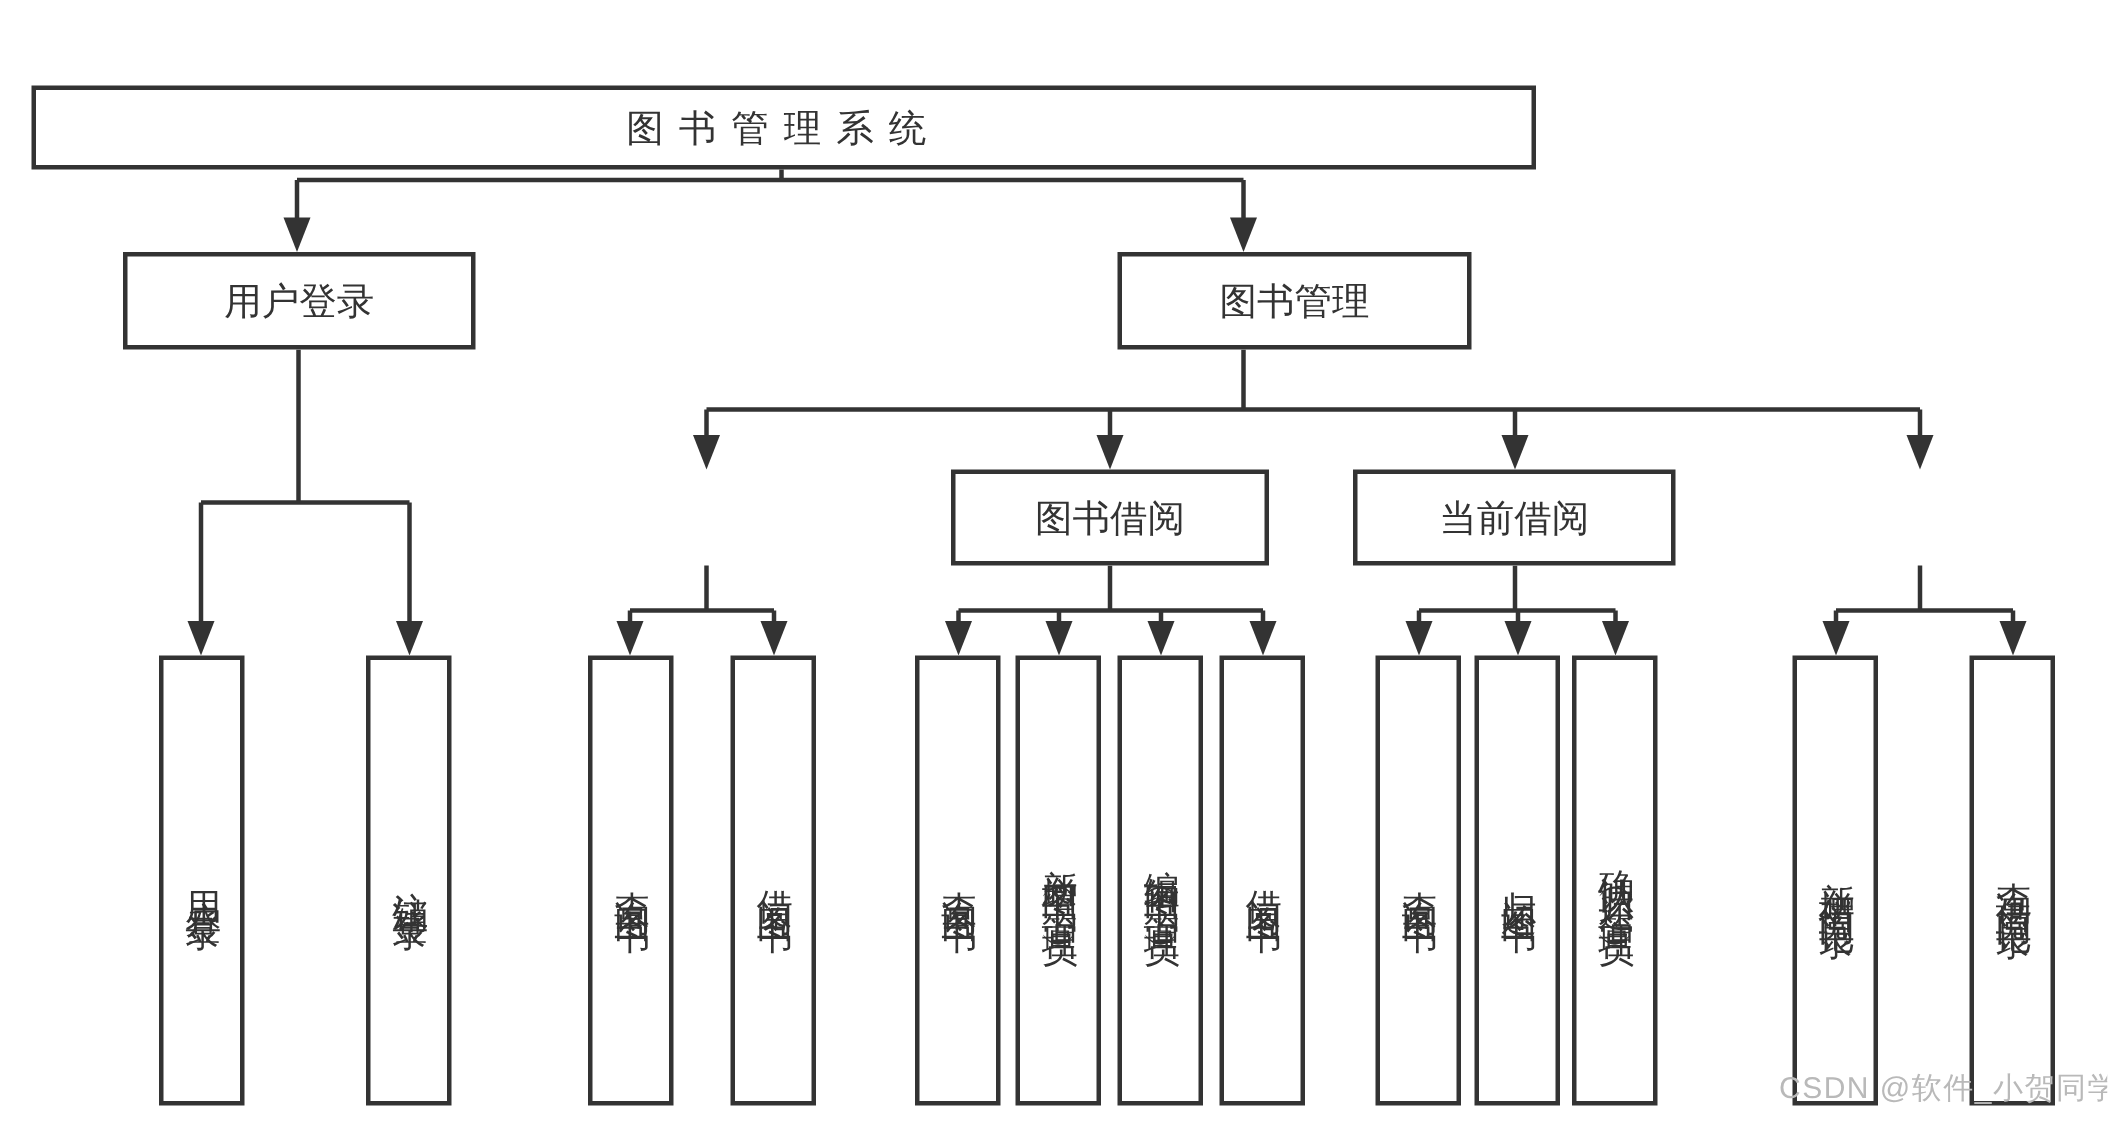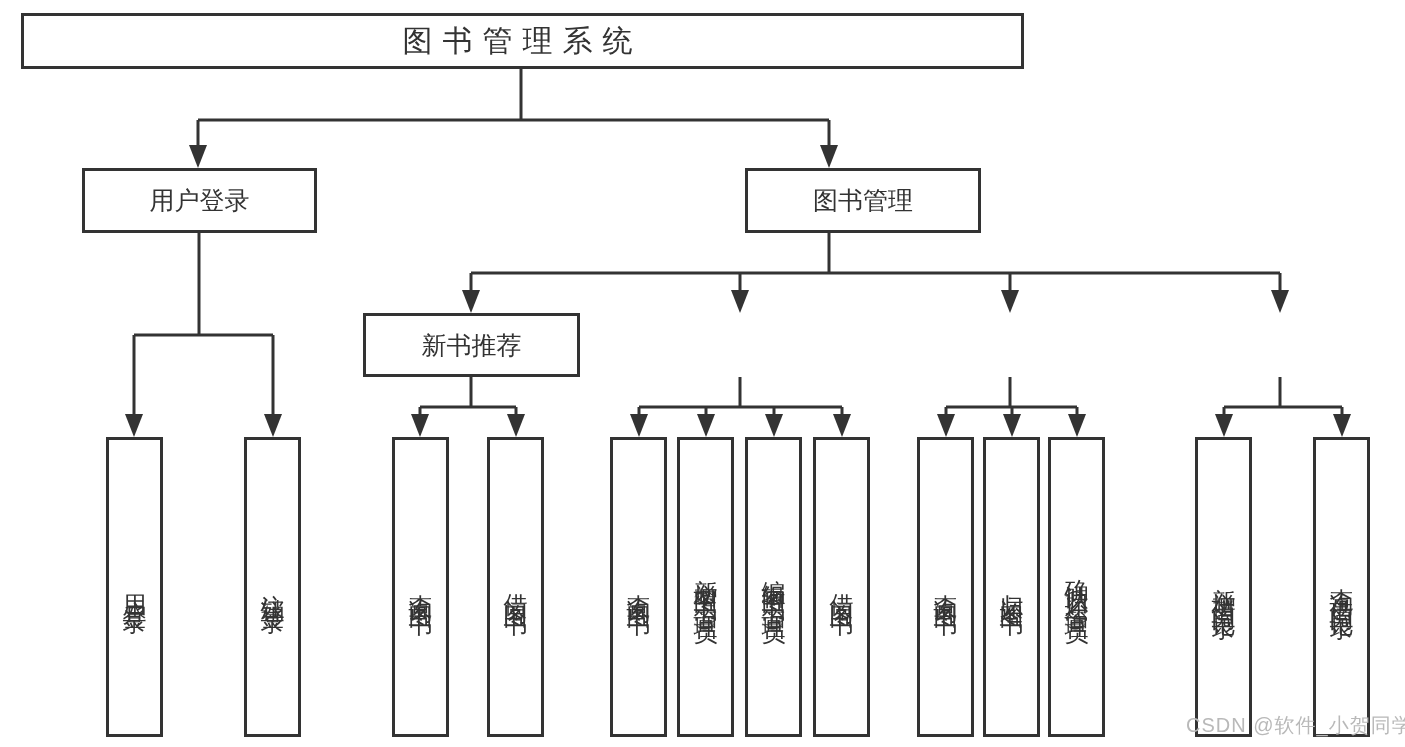--- a/index.html
+++ b/index.html
@@ -22,21 +22,21 @@
     position: absolute;
     box-sizing: border-box;
     border: 3px solid #333333;
     background: #ffffff;
     display: flex;
     align-items: center;
     justify-content: center;
     color: #333333;
   }
   .node.h { font-size: 25px; }
-  .node.root { letter-spacing: 10px; font-size: 30px; }
+  .node.root { letter-spacing: 10px; font-size: 25px; margin-top: 44px; }
   .node.v { font-size: 24px; }
   .node.v .vtext {
     writing-mode: vertical-rl;
     text-orientation: mixed;
     letter-spacing: 6px;
     line-height: 1;
     white-space: nowrap;
   }
   .watermark {
     position: absolute;
@@ -128,21 +128,22 @@
       <line x1="1342" y1="407" x2="1342" y2="416"></line>
       <polygon points="1333,414 1351,414 1342,437"></polygon>
     </g>
   </svg>
 
   <div class="node h root" style="left:21px; top:13px; width:1003px; height:56px;">图书管理系统</div>
 
   <div class="node h" style="left:82px; top:168px; width:235px; height:65px;">用户登录</div>
   <div class="node h" style="left:745px; top:168px; width:236px; height:65px;">图书管理</div>
 
-  <div class="node h" style="left:363px; top:313px; width:217px; height:64px;">新书推荐</div>
+  <div class="node h" style="left:634px; top:313px; width:212px; height:64px;">图书借阅</div>
+  <div class="node h" style="left:902px; top:313px; width:215px; height:64px;">当前借阅</div>
 
   <div class="node v" style="left:106px; top:437px; width:57px; height:300px;">
     <span class="vtext">用户登录</span>
   </div>
   <div class="node v" style="left:244px; top:437px; width:57px; height:300px;">
     <span class="vtext">注销登录</span>
   </div>
 
   <div class="node v" style="left:392px; top:437px; width:57px; height:300px;">
     <span class="vtext">查询图书</span>

